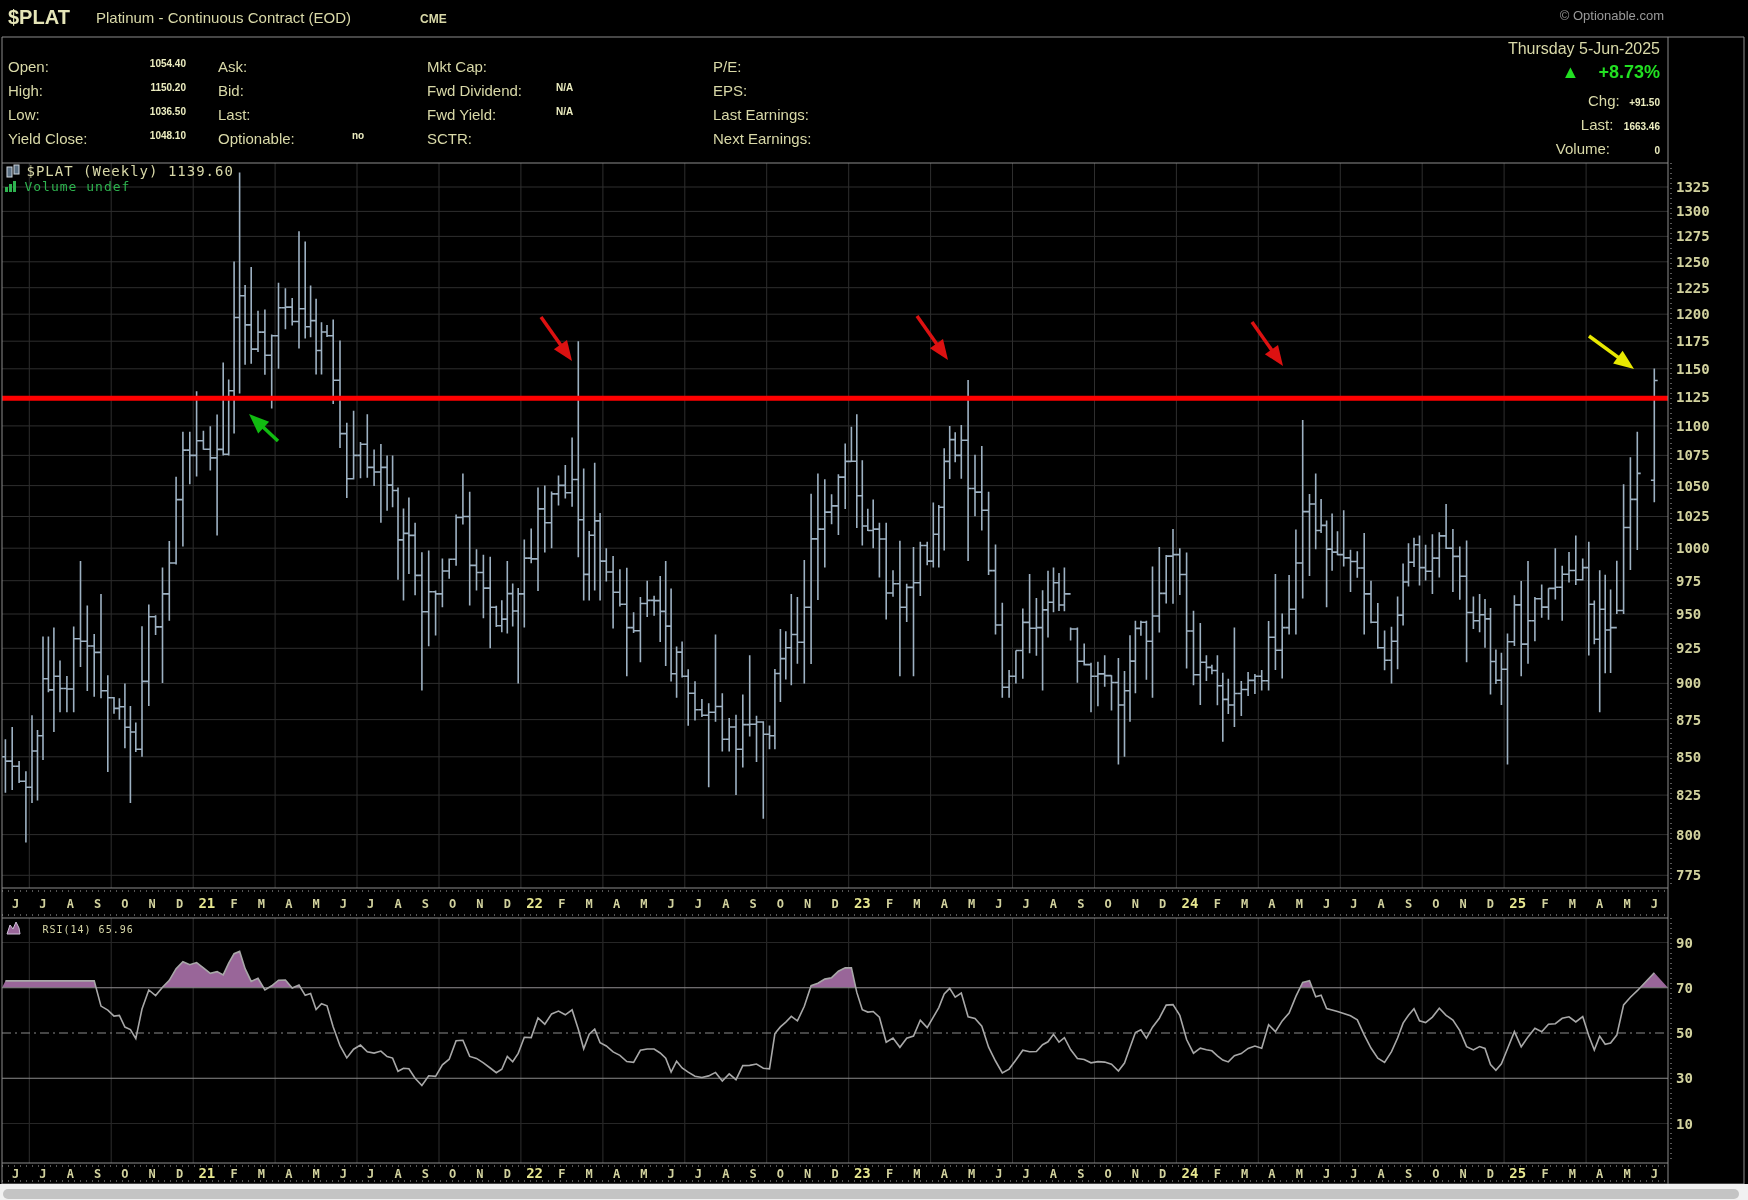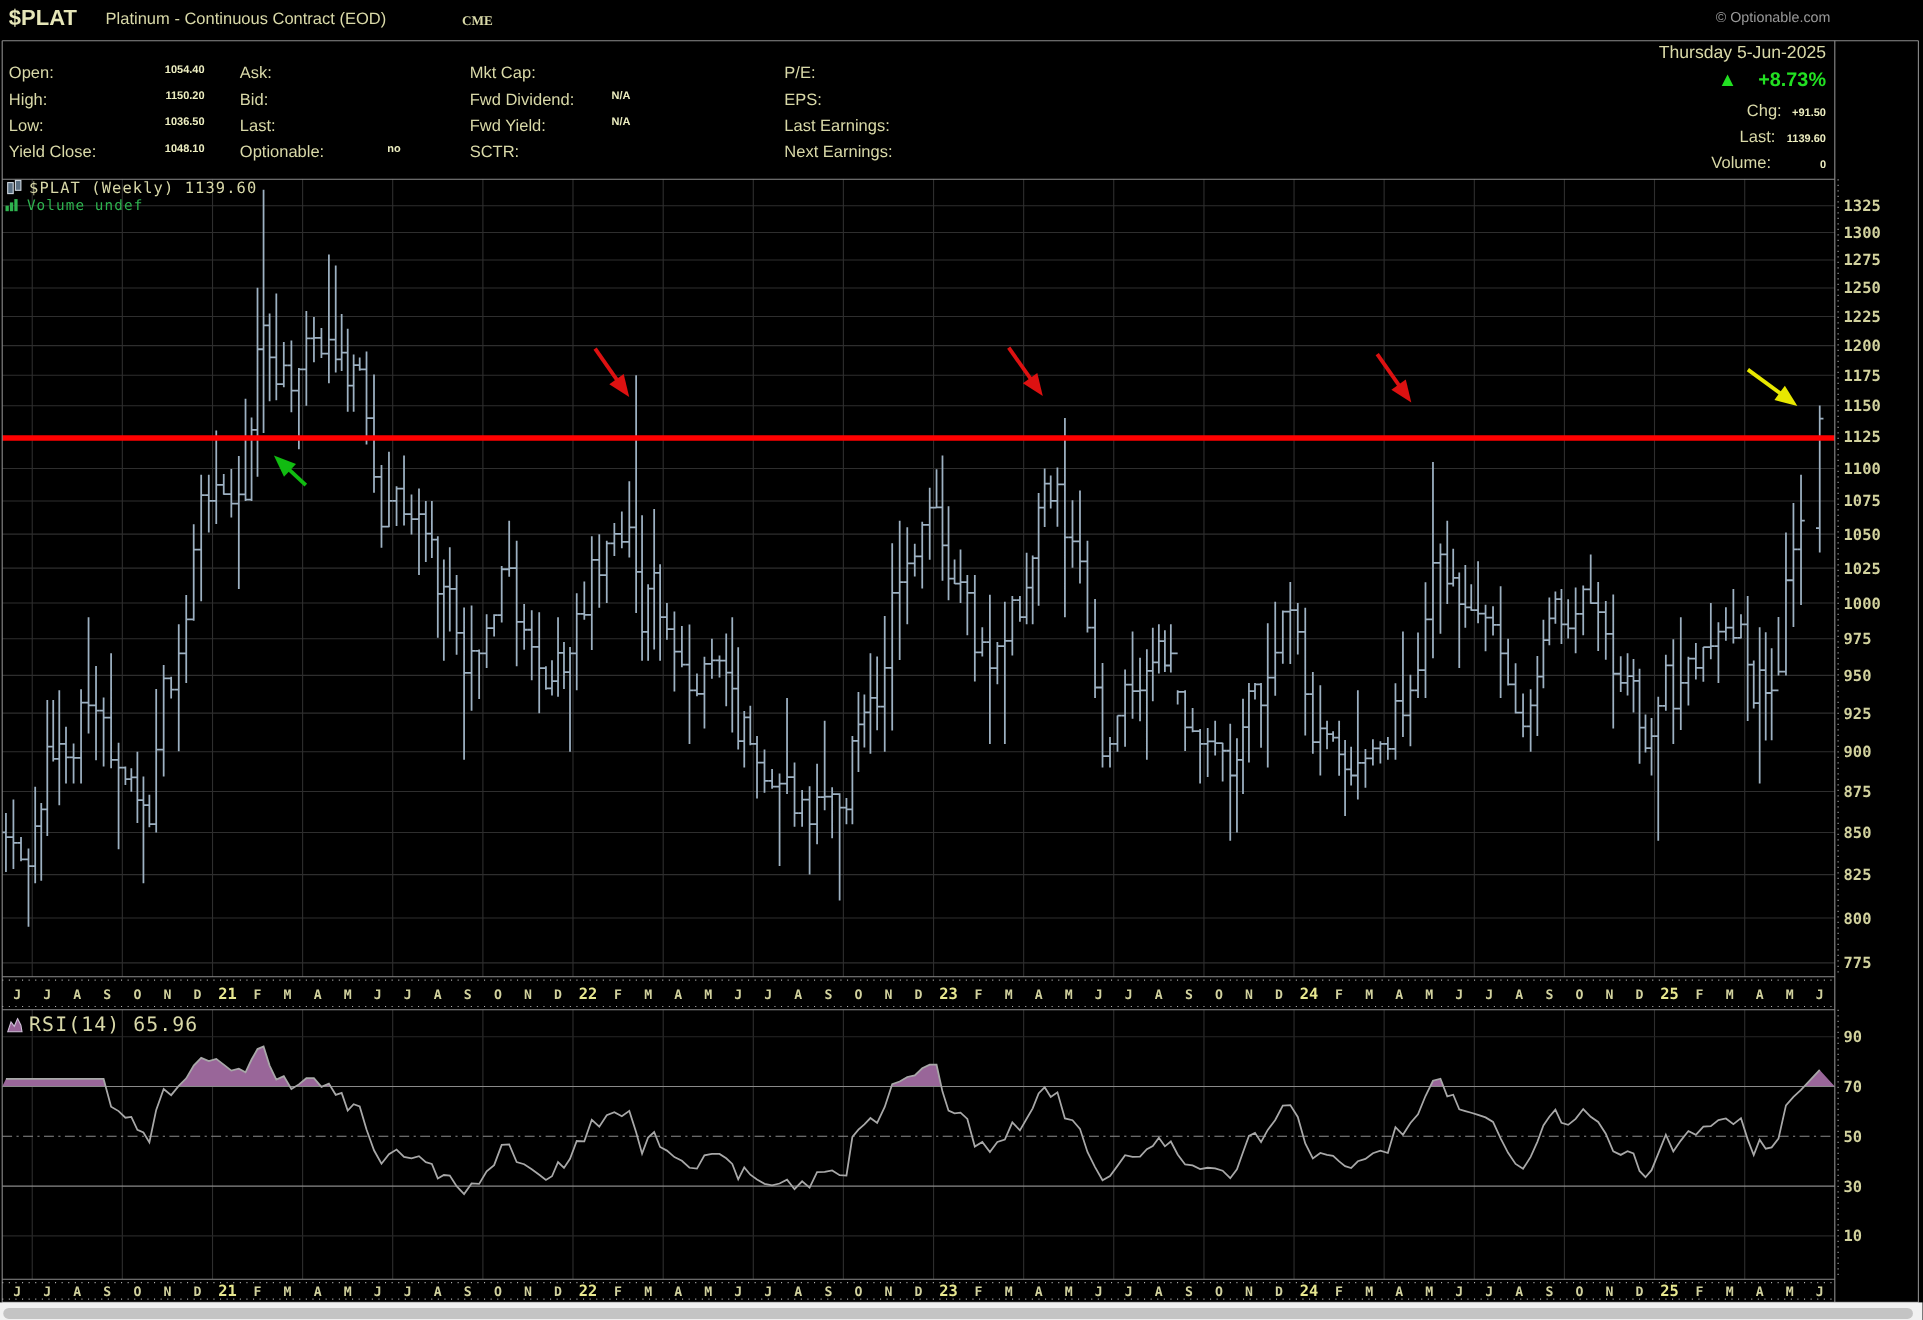--- a/index.html
+++ b/index.html
@@ -3,28 +3,28 @@
 <meta charset="utf-8">
 <style>
   html,body{margin:0;padding:0;background:#000;}
   #stage{position:relative;width:1748px;height:1200px;background:#000;overflow:hidden;
          font-family:"Liberation Sans",sans-serif;}
   .abs{position:absolute;}
   .khaki{color:#d9d9a8;font-size:15px;}
   .val{color:#ecedc0;font-weight:bold;font-size:10px;}
   .title-sym{color:#e6e6b8;font-weight:bold;font-size:20px;}
   .title-name{color:#d9d9a8;font-size:15px;}
-  .title-exch{color:#d9d9a8;font-weight:bold;font-size:12px;font-family:Liberation Serif, serif;}
+  .title-exch{color:#d9d9a8;font-weight:bold;font-size:12px;}
   .copyright{color:#9a9a9a;font-size:13px;}
   .datez{color:#d9d9a8;font-size:16px;}
   .pct{color:#22e022;font-weight:bold;font-size:18px;}
   .mono{font-family:"DejaVu Sans Mono",monospace;}
   .overlay-main{color:#d8d8a8;font-size:14px;letter-spacing:1px;}
   .overlay-vol{color:#2eb34f;font-size:13px;letter-spacing:1px;text-align:right;}
-  .rlabel{color:#d8d8a8;font-size:18px;letter-spacing:1px;}
+  .rlabel{color:#d8d8a8;font-size:10px;letter-spacing:1px;margin-left:16px;}
   .scroll-strip{left:0;top:1184px;width:1748px;height:16px;background:#f1f1f1;}
   .scroll-thumb{left:3px;top:1189px;width:1736px;height:10px;background:#c4c4c4;border-radius:5px;}
   .icon-box{display:inline-block;}
   svg text{font-family:"DejaVu Sans Mono",monospace;}
 </style>
 </head>
 <body>
 
 <div id="stage">
 
@@ -64,21 +64,21 @@
   <div class="abs pct" style="right:88px;top:62px">
     <span>▲</span>
     <span style="margin-left:14px">+8.73%</span>
   </div>
   <div class="abs" style="right:88px;top:92px">
     <span class="khaki">Chg:</span>
     <span class="val" style="margin-left:5px">+91.50</span>
   </div>
   <div class="abs" style="right:88px;top:116px">
     <span class="khaki">Last:</span>
-    <span class="val" style="margin-left:6px">1139.60</span>
+    <span class="val" style="margin-left:6px">1663.46</span>
   </div>
   <div class="abs" style="right:88px;top:140px">
     <span class="khaki">Volume:</span>
     <span class="val" style="margin-left:40px">0</span>
   </div>
 
   <svg id="chart" class="abs" style="left:0;top:0" width="1748" height="1200">
       <path d="M2,875.3H1668M2,834.6H1668M2,795.1H1668M2,756.8H1668M2,719.6H1668M2,683.4H1668M2,648.3H1668M2,614.0H1668M2,580.7H1668M2,548.2H1668M2,516.5H1668M2,485.6H1668M2,455.4H1668M2,425.9H1668M2,397.0H1668M2,368.8H1668M2,341.2H1668M2,314.2H1668M2,287.7H1668M2,261.8H1668M2,236.4H1668M2,211.4H1668M2,187.0H1668M29.3,163V888M29.3,918V1163M111.2,163V888M111.2,918V1163M193.2,163V888M193.2,918V1163M275.1,163V888M275.1,918V1163M357.0,163V888M357.0,918V1163M439.0,163V888M439.0,918V1163M520.9,163V888M520.9,918V1163M602.9,163V888M602.9,918V1163M684.8,163V888M684.8,918V1163M766.7,163V888M766.7,918V1163M848.7,163V888M848.7,918V1163M930.6,163V888M930.6,918V1163M1012.5,163V888M1012.5,918V1163M1094.5,163V888M1094.5,918V1163M1176.4,163V888M1176.4,918V1163M1258.3,163V888M1258.3,918V1163M1340.3,163V888M1340.3,918V1163M1422.2,163V888M1422.2,918V1163M1504.1,163V888M1504.1,918V1163M1586.1,163V888M1586.1,918V1163" stroke="#2e2e2e" fill="none" stroke-width="1"></path>
       <path d="M2,942.5H1668M2,1123.5H1668" stroke="#262626" fill="none"></path>
       <path d="M5.4,739.2V792.7M2.0,756.8H5.4M5.4,761.1H8.8M12.2,726.9V790.0M8.8,761.1H12.2M12.2,766.2H15.6M19.1,761.0V782.9M15.7,766.2H19.1M19.1,781.2H22.5M25.9,771.3V842.6M22.5,781.2H25.9M25.9,787.3H29.3M32.0,715.2V802.9M28.6,787.3H32.0M32.0,751.0H35.4M37.5,730.1V800.6M34.1,751.0H37.5M37.5,735.7H40.9M43.0,636.4V760.1M39.6,735.7H43.0M43.0,678.7H46.4M48.4,636.4V692.2M45.0,678.7H48.4M48.4,689.9H51.8M53.9,627.6V732.1M50.5,689.9H53.9M53.9,676.3H57.3M60.0,660.6V712.3M56.6,676.3H60.0M60.0,688.5H63.4M66.9,675.9V712.3M63.5,688.5H66.9M66.9,689.0H70.3M73.7,626.5V712.3M70.3,689.0H73.7M73.7,638.8H77.1M80.5,561.1V666.9M77.1,638.8H80.5M80.5,641.3H83.9M87.3,605.5V691.1M83.9,641.3H87.3M87.3,646.0H90.7M94.2,634.1V696.8M90.8,646.0H94.2M94.2,652.4H97.6M101.0,593.9V698.3M97.6,652.4H101.0M101.0,690.8H104.4M107.8,675.3V772.0M104.4,690.8H107.8M107.8,697.8H111.2M114.0,696.9V713.7M110.6,697.8H114.0M114.0,708.4H117.4M119.4,698.3V719.8M116.0,708.4H119.4M119.4,706.7H122.8M124.9,683.4V748.2M121.5,706.7H124.9M124.9,727.3H128.3M130.4,706.0V802.9M127.0,727.3H130.4M130.4,732.0H133.8M135.8,722.5V752.1M132.4,732.0H135.8M135.8,749.3H139.2M142.0,626.3V756.8M138.6,749.3H142.0M142.0,681.4H145.4M148.8,604.6V706.0M145.4,681.4H148.8M148.8,616.7H152.2M155.6,615.2V635.0M152.2,616.7H155.6M155.6,626.9H159.0M162.5,567.6V683.0M159.1,626.9H162.5M162.5,593.9H165.9M169.3,541.0V620.8M165.9,593.9H169.3M169.3,563.0H172.7M176.1,476.7V564.4M172.7,563.0H176.1M176.1,499.6H179.5M182.9,431.7V546.6M179.5,499.6H182.9M182.9,450.1H186.3M189.8,431.7V484.2M186.4,450.1H189.8M189.8,455.4H193.2M196.6,391.3V476.4M193.2,455.4H196.6M196.6,440.7H200.0M203.4,430.8V449.7M200.0,440.7H203.4M203.4,449.2H206.8M210.3,426.3V470.4M206.8,449.2H210.3M210.3,457.9H213.7M217.1,414.6V535.4M213.7,457.9H217.1M217.1,449.4H220.5M223.2,362.4V455.4M219.8,449.4H223.2M223.2,454.2H226.6M228.7,379.6V455.4M225.3,454.2H228.7M228.7,390.8H232.1M234.1,261.6V433.5M230.7,390.8H234.1M234.1,317.5H237.5M239.6,172.6V393.6M236.2,317.5H239.6M239.6,295.7H243.0M245.1,285.0V364.7M241.7,295.7H245.1M245.1,324.9H248.5M251.2,266.9V363.8M247.8,324.9H251.2M251.2,349.1H254.6M258.0,310.8V352.0M254.6,349.1H258.0M258.0,332.1H261.4M264.9,309.5V374.7M261.5,332.1H264.9M264.9,355.2H268.3M271.7,334.5V408.5M268.3,355.2H271.7M271.7,335.8H275.1M278.5,282.7V368.8M275.1,335.8H278.5M278.5,307.7H281.9M285.4,288.2V329.3M282.0,307.7H285.4M285.4,307.1H288.8M292.2,298.1V325.4M288.8,307.1H292.2M292.2,321.5H295.6M299.0,231.3V348.4M295.6,321.5H299.0M299.0,308.8H302.4M305.2,241.4V338.6M301.8,308.8H305.2M305.2,326.8H308.6M310.6,285.4V337.3M307.2,326.8H310.6M310.6,320.6H314.0M316.1,298.8V374.4M312.7,320.6H316.1M316.1,350.5H319.5M321.5,322.2V374.4M318.1,350.5H321.5M321.5,332.0H324.9M327.0,325.1V337.1M323.6,332.0H327.0M327.0,335.8H330.4M333.2,319.5V404.1M329.8,335.8H333.2M333.2,380.2H336.6M340.0,340.5V448.0M336.6,380.2H340.0M340.0,433.6H343.4M346.8,422.8V497.9M343.4,433.6H346.8M346.8,478.8H350.2M353.6,410.7V479.4M350.2,478.8H353.6M353.6,455.4H357.0M360.5,442.0V478.2M357.1,455.4H360.5M360.5,444.3H363.9M367.3,414.2V477.8M363.9,444.3H367.3M367.3,467.4H370.7M374.1,449.6V486.0M370.7,467.4H374.1M374.1,472.0H377.5M380.9,444.1V522.8M377.5,472.0H380.9M380.9,467.4H384.3M387.1,455.4V510.8M383.7,467.4H387.1M387.1,485.1H390.5M392.6,455.4V507.2M389.2,485.1H392.6M392.6,490.5H396.0M398.0,487.4V579.7M394.6,490.5H398.0M398.0,539.9H401.4M403.5,508.6V600.6M400.1,539.9H403.5M403.5,533.4H406.9M408.9,497.4V574.0M405.5,533.4H408.9M408.9,535.4H412.3M415.1,522.8V595.2M411.7,535.4H415.1M415.1,575.4H418.5M421.9,552.3V690.6M418.5,575.4H421.9M421.9,611.7H425.3M428.7,550.4V646.2M425.3,611.7H428.7M428.7,591.7H432.1M435.6,590.5V635.5M432.2,591.7H435.6M435.6,593.9H439.0M442.4,558.4V607.3M439.0,593.9H442.4M442.4,571.0H445.8M449.2,558.4V578.7M445.8,571.0H449.2M449.2,559.2H452.6M456.1,514.5V565.8M452.7,559.2H456.1M456.1,517.5H459.5M462.9,473.4V524.4M459.5,517.5H462.9M462.9,516.5H466.3M469.7,491.7V605.6M466.3,516.5H469.7M469.7,565.4H473.1M476.5,549.2V590.6M473.1,565.4H476.5M476.5,572.5H479.9M483.4,554.7V618.3M480.0,572.5H483.4M483.4,588.1H486.8M490.2,556.7V648.3M486.8,588.1H490.2M490.2,607.3H493.6M496.3,605.7V627.0M492.9,607.3H496.3M496.3,625.7H499.7M501.8,600.2V632.3M498.4,625.7H501.8M501.8,619.1H505.2M507.3,561.1V633.5M503.9,619.1H507.3M507.3,593.6H510.7M512.7,583.6V626.4M509.3,593.6H512.7M512.7,611.0H516.1M518.2,588.1V683.4M514.8,611.0H518.2M518.2,593.9H521.6M524.3,539.4V627.6M520.9,593.9H524.3M524.3,558.1H527.7M531.2,528.6V563.3M527.8,558.1H531.2M531.2,558.9H534.6M538.0,487.5V591.0M534.6,558.9H538.0M538.0,508.9H541.4M544.8,485.6V552.4M541.4,508.9H544.8M544.8,522.8H548.2M551.6,491.6V548.2M548.2,522.8H551.6M551.6,493.9H555.0M558.5,475.5V505.5M555.1,493.9H558.5M558.5,485.4H561.9M565.3,465.0V498.5M561.9,485.4H565.3M565.3,492.7H568.7M572.1,437.6V506.8M568.7,492.7H572.1M572.1,479.5H575.5M578.3,341.2V557.3M574.9,479.5H578.3M578.3,519.8H581.7M583.7,468.5V600.6M580.3,519.8H583.7M583.7,574.4H587.1M589.2,531.1V600.6M585.8,574.4H589.2M589.2,535.2H592.6M594.7,462.7V590.4M591.3,535.2H594.7M594.7,520.9H598.1M600.1,512.9V600.6M596.7,520.9H600.1M600.1,561.1H603.5M606.3,548.2V581.5M602.9,561.1H606.3M606.3,572.0H609.7M613.1,556.0V628.6M609.7,572.0H613.1M613.1,592.3H616.5M619.9,569.2V606.5M616.5,592.3H619.9M619.9,604.2H623.3M626.8,567.7V676.3M623.4,604.2H626.8M626.8,627.6H630.1M633.6,612.2V632.9M630.2,627.6H633.6M633.6,630.7H637.0M640.4,597.1V662.2M637.0,630.7H640.4M640.4,603.5H643.8M647.2,580.7V617.1M643.8,603.5H647.2M647.2,600.4H650.6M654.1,595.8V615.8M650.7,600.4H654.1M654.1,600.6H657.5M660.2,576.0V642.0M656.8,600.6H660.2M660.2,611.4H663.6M665.7,561.1V666.0M662.3,611.4H665.7M665.7,626.1H669.1M671.1,588.5V681.4M667.7,626.1H671.1M671.1,673.8H674.5M676.6,646.4V697.8M673.2,673.8H676.6M676.6,652.1H680.0M682.1,641.6V677.4M678.7,652.1H682.1M682.1,676.3H685.5M688.2,669.2V725.8M684.8,676.3H688.2M688.2,693.2H691.6M695.0,681.3V720.6M691.6,693.2H695.0M695.0,709.8H698.4M701.9,699.0V717.1M698.5,709.8H701.9M701.9,715.2H705.3M708.7,703.2V787.3M705.3,715.2H708.7M708.7,712.3H712.1M715.5,634.5V721.8M712.1,712.3H715.5M715.5,706.5H718.9M722.3,693.2V751.5M718.9,706.5H722.3M722.3,739.2H725.7M729.2,718.1V751.6M725.8,739.2H729.2M729.2,727.0H732.6M736.0,714.7V795.1M732.6,727.0H736.0M736.0,749.3H739.4M742.8,694.4V767.4M739.4,749.3H742.8M742.8,724.6H746.2M749.7,655.2V736.6M746.3,724.6H749.7M749.7,724.2H753.1M756.5,715.7V762.1M753.1,724.2H756.5M756.5,722.0H759.9M763.3,721.2V818.7M759.9,722.0H763.3M763.3,734.3H766.7M769.5,725.5V749.3M766.1,734.3H769.5M769.5,735.7H772.9M774.9,669.0V749.3M771.5,735.7H774.9M774.9,673.5H778.3M780.4,629.1V701.9M777.0,673.5H780.4M780.4,658.6H783.8M785.8,631.3V679.6M782.4,658.6H785.8M785.8,647.7H789.2M791.3,593.9V685.2M787.9,647.7H791.3M791.3,634.5H794.7M797.4,596.9V663.8M794.0,634.5H797.4M797.4,642.3H800.8M804.3,560.0V683.4M800.9,642.3H804.3M804.3,607.2H807.7M811.1,493.8V664.0M807.7,607.2H811.1M811.1,538.9H814.5M817.9,473.4V600.0M814.5,538.9H817.9M817.9,529.1H821.3M824.8,479.3V567.6M821.4,529.1H824.8M824.8,512.1H828.2M831.6,494.3V524.2M828.2,512.1H831.6M831.6,505.9H835.0M838.4,474.3V535.1M835.0,505.9H838.4M838.4,477.1H841.8M845.2,443.5V508.9M841.8,477.1H845.2M845.2,461.4H848.6M851.4,426.7V461.9M848.0,461.4H851.4M851.4,461.2H854.8M856.8,414.2V528.0M853.4,461.2H856.8M856.8,495.8H860.2M862.3,460.3V545.6M858.9,495.8H862.3M862.3,526.0H865.7M867.8,508.7V531.0M864.4,526.0H867.8M867.8,530.5H871.2M873.2,499.5V548.2M869.8,530.5H873.2M873.2,529.1H876.6M879.4,522.8V577.6M876.0,529.1H879.4M879.4,539.0H882.8M886.2,522.8V619.5M882.8,539.0H886.2M886.2,593.0H889.6M893.0,570.3V596.8M889.6,593.0H893.0M893.0,583.7H896.4M899.9,540.7V676.3M896.5,583.7H899.9M899.9,607.3H903.3M906.7,583.7V622.1M903.3,607.3H906.7M906.7,587.4H910.1M913.5,547.0V676.3M910.1,587.4H913.5M913.5,582.7H916.9M920.3,541.8V596.0M916.9,582.7H920.3M920.3,545.5H923.7M927.2,541.8V565.3M923.8,545.5H927.2M927.2,561.1H930.6M933.3,502.6V567.6M929.9,561.1H933.3M933.3,534.2H936.7M938.8,505.1V567.6M935.4,534.2H938.8M938.8,507.3H942.2M944.2,448.2V550.6M940.8,507.3H944.2M944.2,461.4H947.6M949.7,425.9V479.1M946.3,461.4H949.7M949.7,439.6H953.1M955.2,432.3V462.3M951.8,439.6H955.2M955.2,455.4H958.6M961.3,425.0V478.8M957.9,455.4H961.3M961.3,440.3H964.7M968.1,380.0V561.1M964.7,440.3H968.1M968.1,488.5H971.5M975.0,454.7V516.2M971.6,488.5H975.0M975.0,492.1H978.4M981.8,446.0V530.4M978.4,492.1H981.8M981.8,510.3H985.2M988.6,491.7V575.1M985.2,510.3H988.6M988.6,570.6H992.0M995.5,544.5V634.5M992.1,570.6H995.5M995.5,625.0H998.9M1002.3,602.7V697.8M998.9,625.0H1002.3M1002.3,687.3H1005.7M1009.1,670.0V697.8M1005.7,687.3H1009.1M1009.1,676.3H1012.5M1015.9,650.4V683.4M1012.5,676.3H1015.9M1015.9,650.5H1019.3M1022.8,608.6V678.8M1019.4,650.5H1022.8M1022.8,622.4H1026.2M1029.6,574.1V653.3M1026.2,622.4H1029.6M1029.6,628.3H1033.0M1036.4,598.0V655.7M1033.0,628.3H1036.4M1036.4,627.6H1039.8M1042.6,590.2V690.6M1039.2,627.6H1042.6M1042.6,609.9H1046.0M1048.0,570.7V637.6M1044.6,609.9H1048.0M1048.0,602.2H1051.4M1053.5,567.6V612.2M1050.1,602.2H1053.5M1053.5,582.8H1056.9M1059.0,573.0V610.9M1055.6,582.8H1059.0M1059.0,605.0H1062.4M1064.4,567.6V611.3M1061.0,605.0H1064.4M1064.4,593.9H1067.8M1070.6,627.6V640.4M1067.2,593.9H1070.6M1070.6,629.0H1074.0M1077.4,627.6V682.8M1074.0,629.0H1077.4M1077.4,661.3H1080.8M1084.2,643.6V665.6M1080.8,661.3H1084.2M1084.2,664.6H1087.6M1091.0,662.7V712.3M1087.6,664.6H1091.0M1091.0,676.3H1094.4M1097.9,661.8V706.3M1094.5,676.3H1097.9M1097.9,673.9H1101.3M1104.7,655.2V686.8M1101.3,673.9H1104.7M1104.7,675.6H1108.1M1111.5,675.3V710.4M1108.1,675.6H1111.5M1111.5,682.5H1114.9M1118.4,657.9V764.4M1115.0,682.5H1118.4M1118.4,705.0H1121.8M1124.5,671.1V756.8M1121.1,705.0H1124.5M1124.5,690.7H1127.9M1130.0,635.3V721.8M1126.6,690.7H1130.0M1130.0,661.1H1133.4M1135.4,620.8V693.2M1132.0,661.1H1135.4M1135.4,628.4H1138.8M1140.9,620.8V635.8M1137.5,628.4H1140.9M1140.9,622.2H1144.3M1146.4,620.8V679.8M1143.0,622.2H1146.4M1146.4,641.3H1149.8M1152.5,566.6V697.8M1149.1,641.3H1152.5M1152.5,616.0H1155.9M1159.3,547.0V632.6M1155.9,616.0H1159.3M1159.3,593.4H1162.7M1166.2,554.9V603.5M1162.8,593.4H1166.2M1166.2,556.1H1169.6M1173.0,529.1V603.7M1169.6,556.1H1173.0M1173.0,554.6H1176.4M1179.8,548.2V595.0M1176.4,554.6H1179.8M1179.8,574.5H1183.2M1186.6,552.5V668.6M1183.2,574.5H1186.6M1186.6,631.0H1190.0M1193.5,610.8V685.3M1190.1,631.0H1193.5M1193.5,674.7H1196.9M1200.3,623.0V705.0M1196.9,674.7H1200.3M1200.3,662.2H1203.7M1206.4,655.2V681.1M1203.0,662.2H1206.4M1206.4,667.4H1209.8M1211.9,664.8V674.3M1208.5,667.4H1211.9M1211.9,670.5H1215.3M1217.4,655.2V705.2M1214.0,670.5H1217.4M1217.4,685.7H1220.8M1222.8,672.7V741.8M1219.4,685.7H1222.8M1222.8,699.4H1226.2M1228.3,678.8V714.1M1224.9,699.4H1228.3M1228.3,705.0H1231.7M1234.4,627.6V726.9M1231.0,705.0H1234.4M1234.4,693.5H1237.8M1241.3,681.0V716.1M1237.9,693.5H1241.3M1241.3,689.5H1244.7M1248.1,672.1V695.9M1244.7,689.5H1248.1M1248.1,680.4H1251.5M1254.9,673.9V694.1M1251.5,680.4H1254.9M1254.9,676.3H1258.3M1261.7,669.9V690.6M1258.3,676.3H1261.7M1261.7,680.8H1265.1M1268.6,621.1V690.6M1265.2,680.8H1268.6M1268.6,637.2H1272.0M1275.4,574.1V670.1M1272.0,637.2H1275.4M1275.4,650.3H1278.8M1282.2,613.5V678.5M1278.8,650.3H1282.2M1282.2,627.6H1285.6M1289.1,575.1V634.5M1285.7,627.6H1289.1M1289.1,609.2H1292.5M1295.9,529.4V634.5M1292.5,609.2H1295.9M1295.9,563.0H1299.3M1302.7,420.0V598.4M1299.3,563.0H1302.7M1302.7,511.6H1306.1M1309.5,494.1V576.1M1306.1,511.6H1309.5M1309.5,504.0H1312.9M1315.7,473.4V549.2M1312.3,504.0H1315.7M1315.7,530.5H1319.1M1321.1,498.9V533.1M1317.7,530.5H1321.1M1321.1,525.4H1324.5M1326.6,520.4V607.3M1323.2,525.4H1326.6M1326.6,549.1H1330.0M1332.1,513.6V570.7M1328.7,549.1H1332.1M1332.1,552.1H1335.5M1337.5,531.2V555.3M1334.1,552.1H1337.5M1337.5,554.6H1340.9M1343.7,510.3V566.6M1340.3,554.6H1343.7M1343.7,557.9H1347.1M1350.5,549.7V592.1M1347.1,557.9H1350.5M1350.5,561.5H1353.9M1357.3,551.2V577.8M1353.9,561.5H1357.3M1357.3,568.0H1360.7M1364.2,532.9V634.5M1360.8,568.0H1364.2M1364.2,593.9H1367.6M1371.0,580.7V623.2M1367.6,593.9H1371.0M1371.0,622.2H1374.4M1377.8,602.9V648.7M1374.4,622.2H1377.8M1377.8,647.8H1381.2M1384.6,630.5V670.3M1381.2,647.8H1384.6M1384.6,660.3H1388.0M1391.5,626.7V683.4M1388.1,660.3H1391.5M1391.5,641.3H1394.9M1397.6,596.4V669.2M1394.2,641.3H1397.6M1397.6,615.1H1401.0M1403.1,563.4V625.6M1399.7,615.1H1403.1M1403.1,582.0H1406.5M1408.5,543.2V586.5M1405.1,582.0H1408.5M1408.5,562.2H1411.9M1414.0,537.8V567.1M1410.6,562.2H1414.0M1414.0,544.7H1417.4M1419.5,535.4V585.5M1416.1,544.7H1419.5M1419.5,567.6H1422.9M1425.6,544.7V580.4M1422.2,567.6H1425.6M1425.6,571.2H1429.0M1432.4,534.2V593.9M1429.0,571.2H1432.4M1432.4,558.1H1435.8M1439.3,532.2V577.6M1435.9,558.1H1439.3M1439.3,535.9H1442.7M1446.1,504.0V548.9M1442.7,535.9H1446.1M1446.1,548.2H1449.5M1452.9,529.1V591.9M1449.5,548.2H1452.9M1452.9,556.4H1456.3M1459.8,546.4V599.8M1456.3,556.4H1459.8M1459.8,576.2H1463.2M1466.6,540.5V662.2M1463.2,576.2H1466.6M1466.6,612.5H1470.0M1473.4,596.6V629.0M1470.0,612.5H1473.4M1473.4,620.8H1476.8M1479.6,593.9V632.2M1476.2,620.8H1479.6M1479.6,614.7H1483.0M1485.0,599.1V647.7M1481.6,614.7H1485.0M1485.0,618.9H1488.4M1490.5,607.9V694.4M1487.1,618.9H1490.5M1490.5,661.5H1493.9M1495.9,649.5V684.0M1492.5,661.5H1495.9M1495.9,680.2H1499.3M1501.4,652.8V705.0M1498.0,680.2H1501.4M1501.4,669.2H1504.8M1507.5,633.5V764.4M1504.1,669.2H1507.5M1507.5,641.8H1510.9M1514.4,595.2V646.1M1511.0,641.8H1514.4M1514.4,604.9H1517.8M1521.2,581.1V676.3M1517.8,604.9H1521.2M1521.2,644.1H1524.6M1528.0,561.1V663.7M1524.6,644.1H1528.0M1528.0,620.8H1531.4M1534.9,597.1V641.3M1531.5,620.8H1534.9M1534.9,598.7H1538.3M1541.7,584.5V617.7M1538.3,598.7H1541.7M1541.7,607.1H1545.1M1548.5,588.2V619.8M1545.1,607.1H1548.5M1548.5,588.4H1551.9M1555.3,548.2V599.4M1551.9,588.4H1555.3M1555.3,587.3H1558.7M1562.2,565.7V620.8M1558.8,587.3H1562.2M1562.2,574.2H1565.6M1569.0,552.0V582.5M1565.6,574.2H1569.0M1569.0,570.5H1572.4M1575.8,535.4V585.1M1572.4,570.5H1575.8M1575.8,579.8H1579.2M1582.7,558.5V580.4M1579.3,579.8H1582.7M1582.7,567.6H1586.1M1588.8,541.8V655.4M1585.4,567.6H1588.8M1588.8,604.3H1592.2M1594.3,600.4V644.2M1590.9,604.3H1594.3M1594.3,639.2H1597.7M1599.7,570.2V712.3M1596.3,639.2H1599.7M1599.7,609.2H1603.1M1605.2,574.7V673.2M1601.8,609.2H1605.2M1605.2,630.0H1608.6M1610.6,589.4V672.9M1607.2,630.0H1610.6M1610.6,627.6H1614.0M1616.8,560.8V614.0M1613.4,627.6H1616.8M1616.8,610.5H1620.2M1623.6,484.2V614.0M1620.2,610.5H1623.6M1623.6,527.5H1627.0M1630.4,457.3V570.0M1627.0,527.5H1630.4M1630.4,499.4H1633.8M1637.3,431.7V550.0M1633.9,499.4H1637.3M1637.3,473.4H1640.7M1654.3,368.6V502.2M1650.9,480.2H1654.3M1654.3,380.5H1657.7" stroke="#9db1c2" fill="none" stroke-width="1.6"></path>

